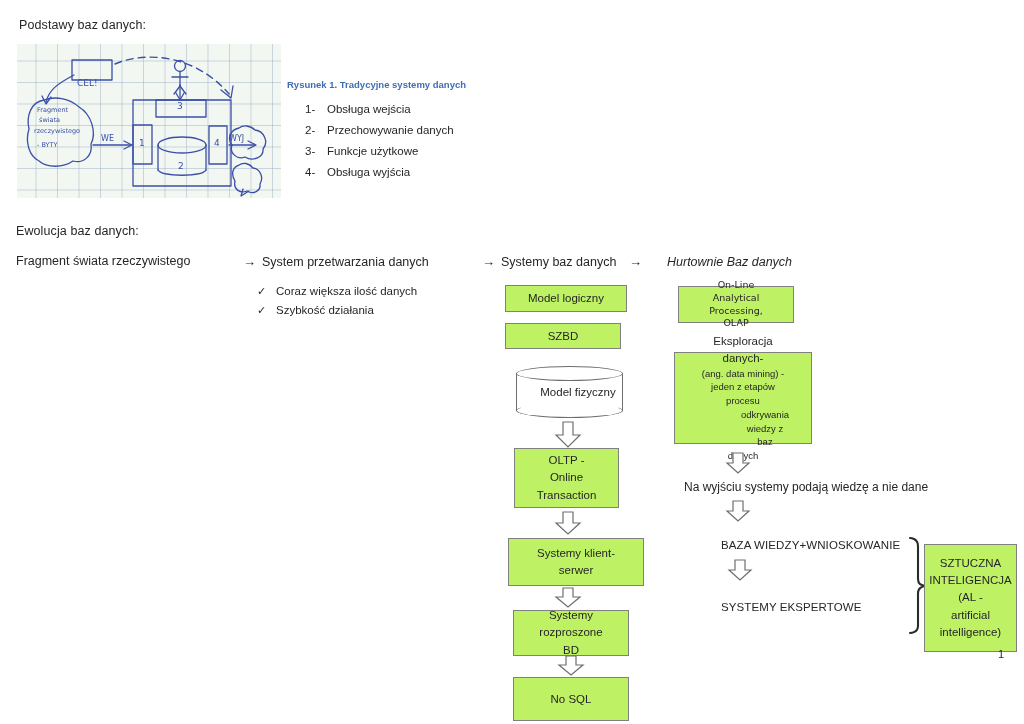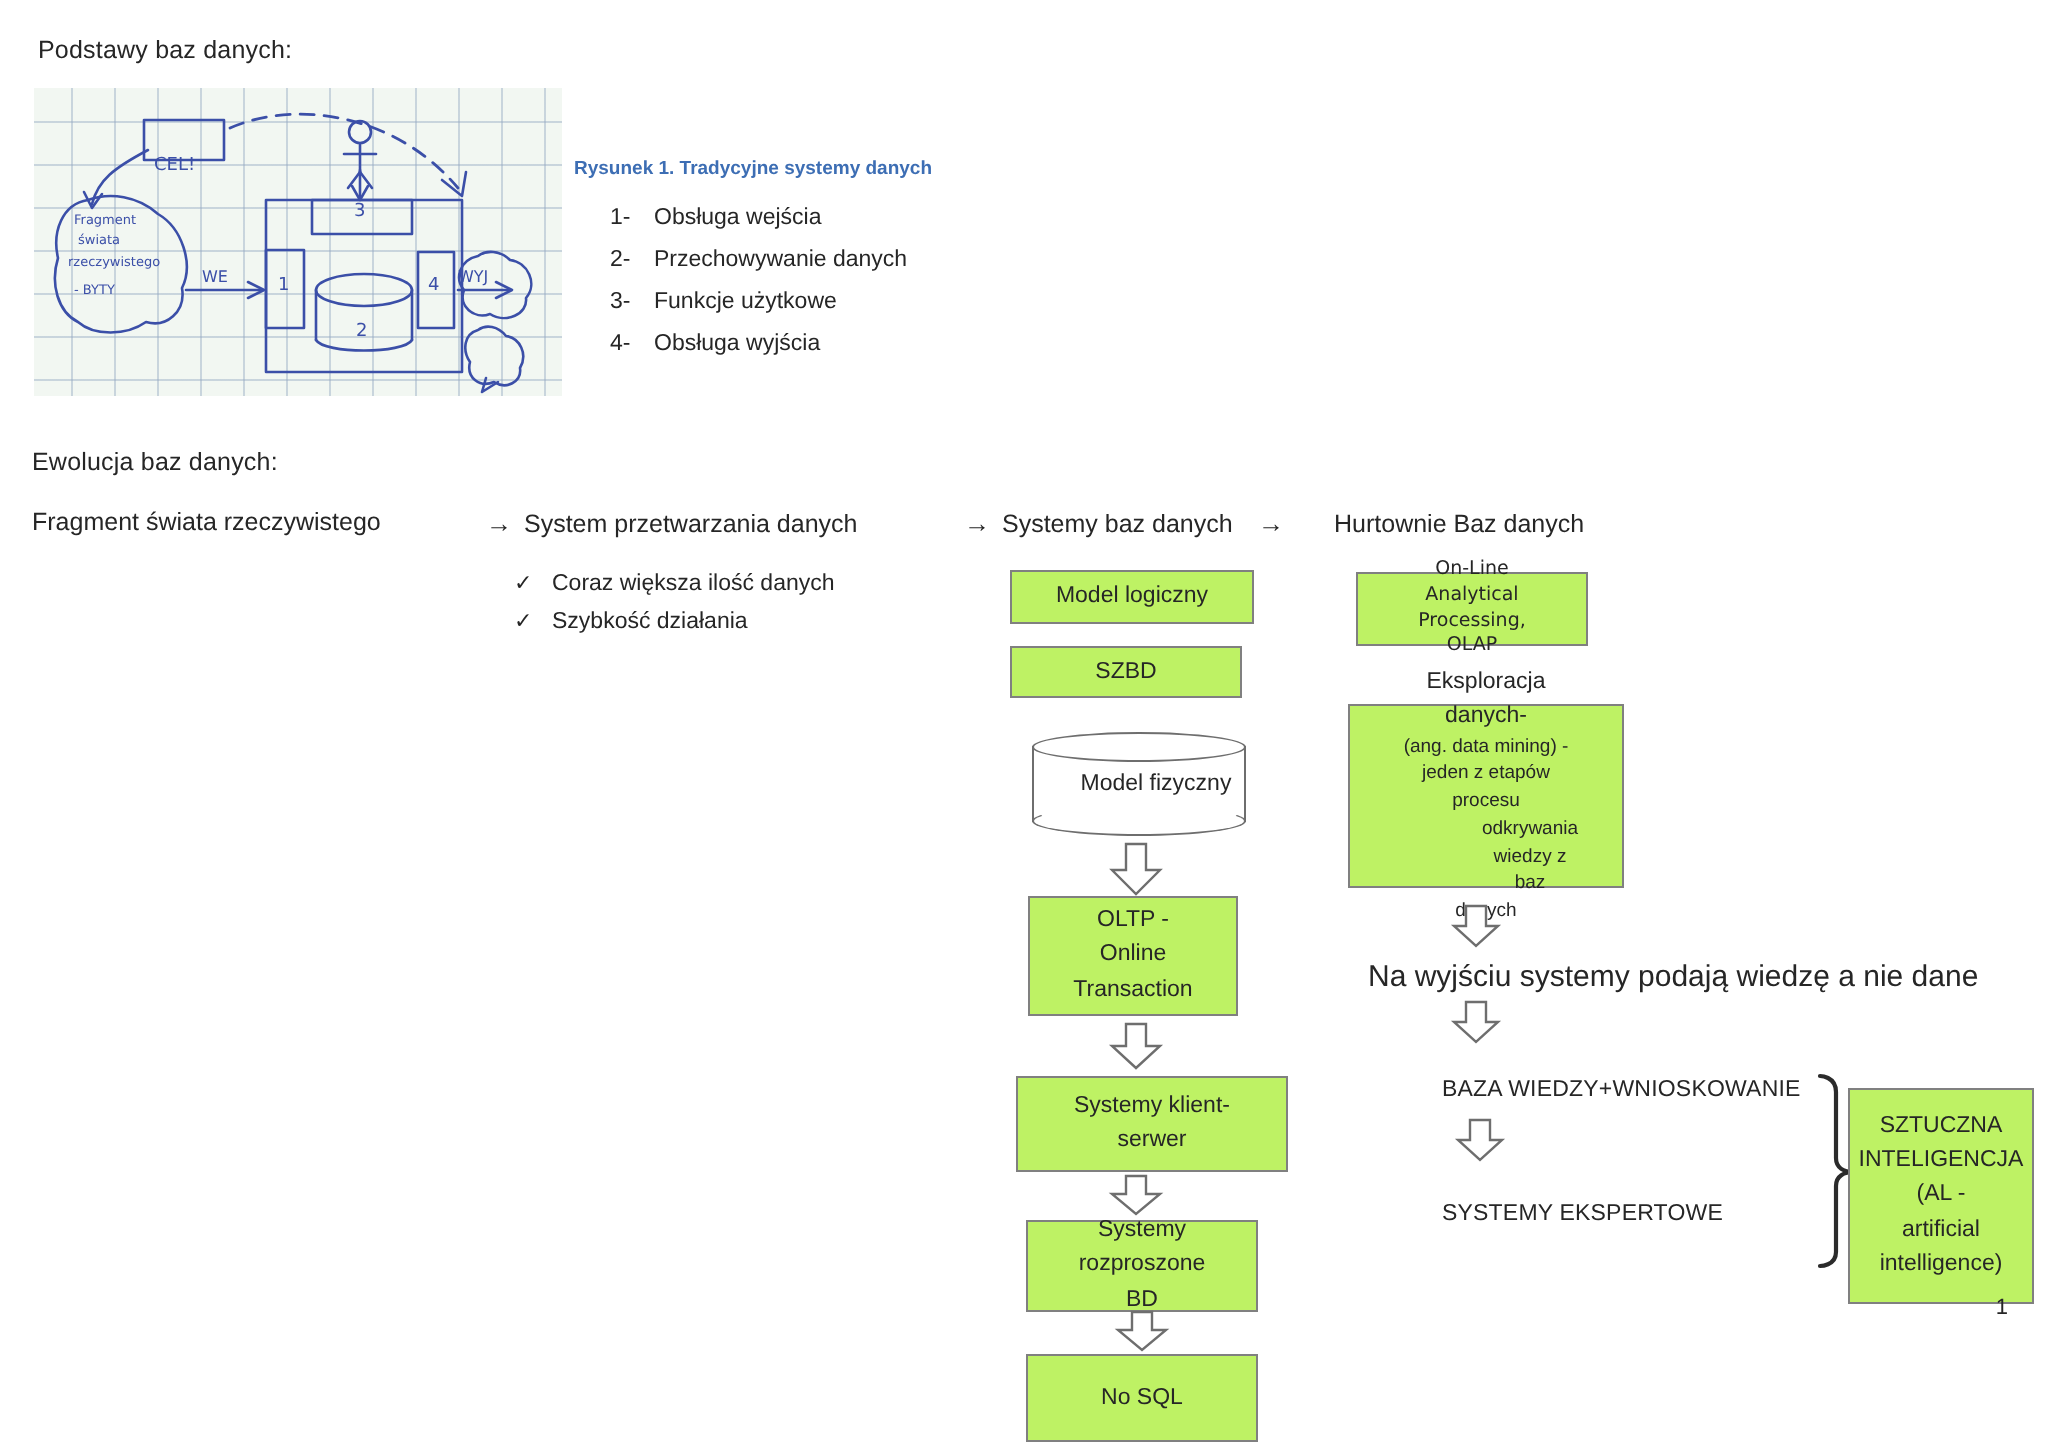--- a/index.html
+++ b/index.html
@@ -115,21 +115,21 @@
     display: flex; align-items: center; justify-content: center;
     font-size: 11.5px; color: #262626;
   }
 
   
   .down-arrow { position: absolute; }
   .down-arrow svg { display: block; }
 
   
   .plain-label {
-    position: absolute; font-size: 15px; color: #262626; white-space: nowrap;
+    position: absolute; font-size: 12px; color: #262626; white-space: nowrap;
   }
   .caps-label {
     position: absolute; font-size: 11.5px; color: #262626;
     white-space: nowrap; letter-spacing: 0.1px;
   }
 
   
   #ai-brace { position: absolute; left: 908px; top: 536px; width: 22px; height: 99px; }
 
   
@@ -236,21 +236,21 @@
 
 <div class="abs col-header" style="left:16px; top:254px;">
   <span>Fragment świata rzeczywistego</span>
 </div>
 <div class="abs col-header" style="left:243px; top:254px;">
   <span class="arrow">→</span><span>System przetwarzania danych</span>
 </div>
 <div class="abs col-header" style="left:482px; top:254px;">
   <span class="arrow">→</span><span>Systemy baz danych</span>
 </div>
-<div class="abs col-header" style="left:629px; top:254px;">
+<div class="abs col-header" style="left:629px; top:254px;font-style:italic;">
   <span class="arrow">→</span><span style="margin-left:19px;">Hurtownie Baz danych</span>
 </div>
 
 <div class="abs" id="proc-bullets">
   <div class="row">
     <span class="tick">✓</span>
     <span>Coraz większa ilość danych</span>
   </div>
   <div class="row">
     <span class="tick">✓</span>

